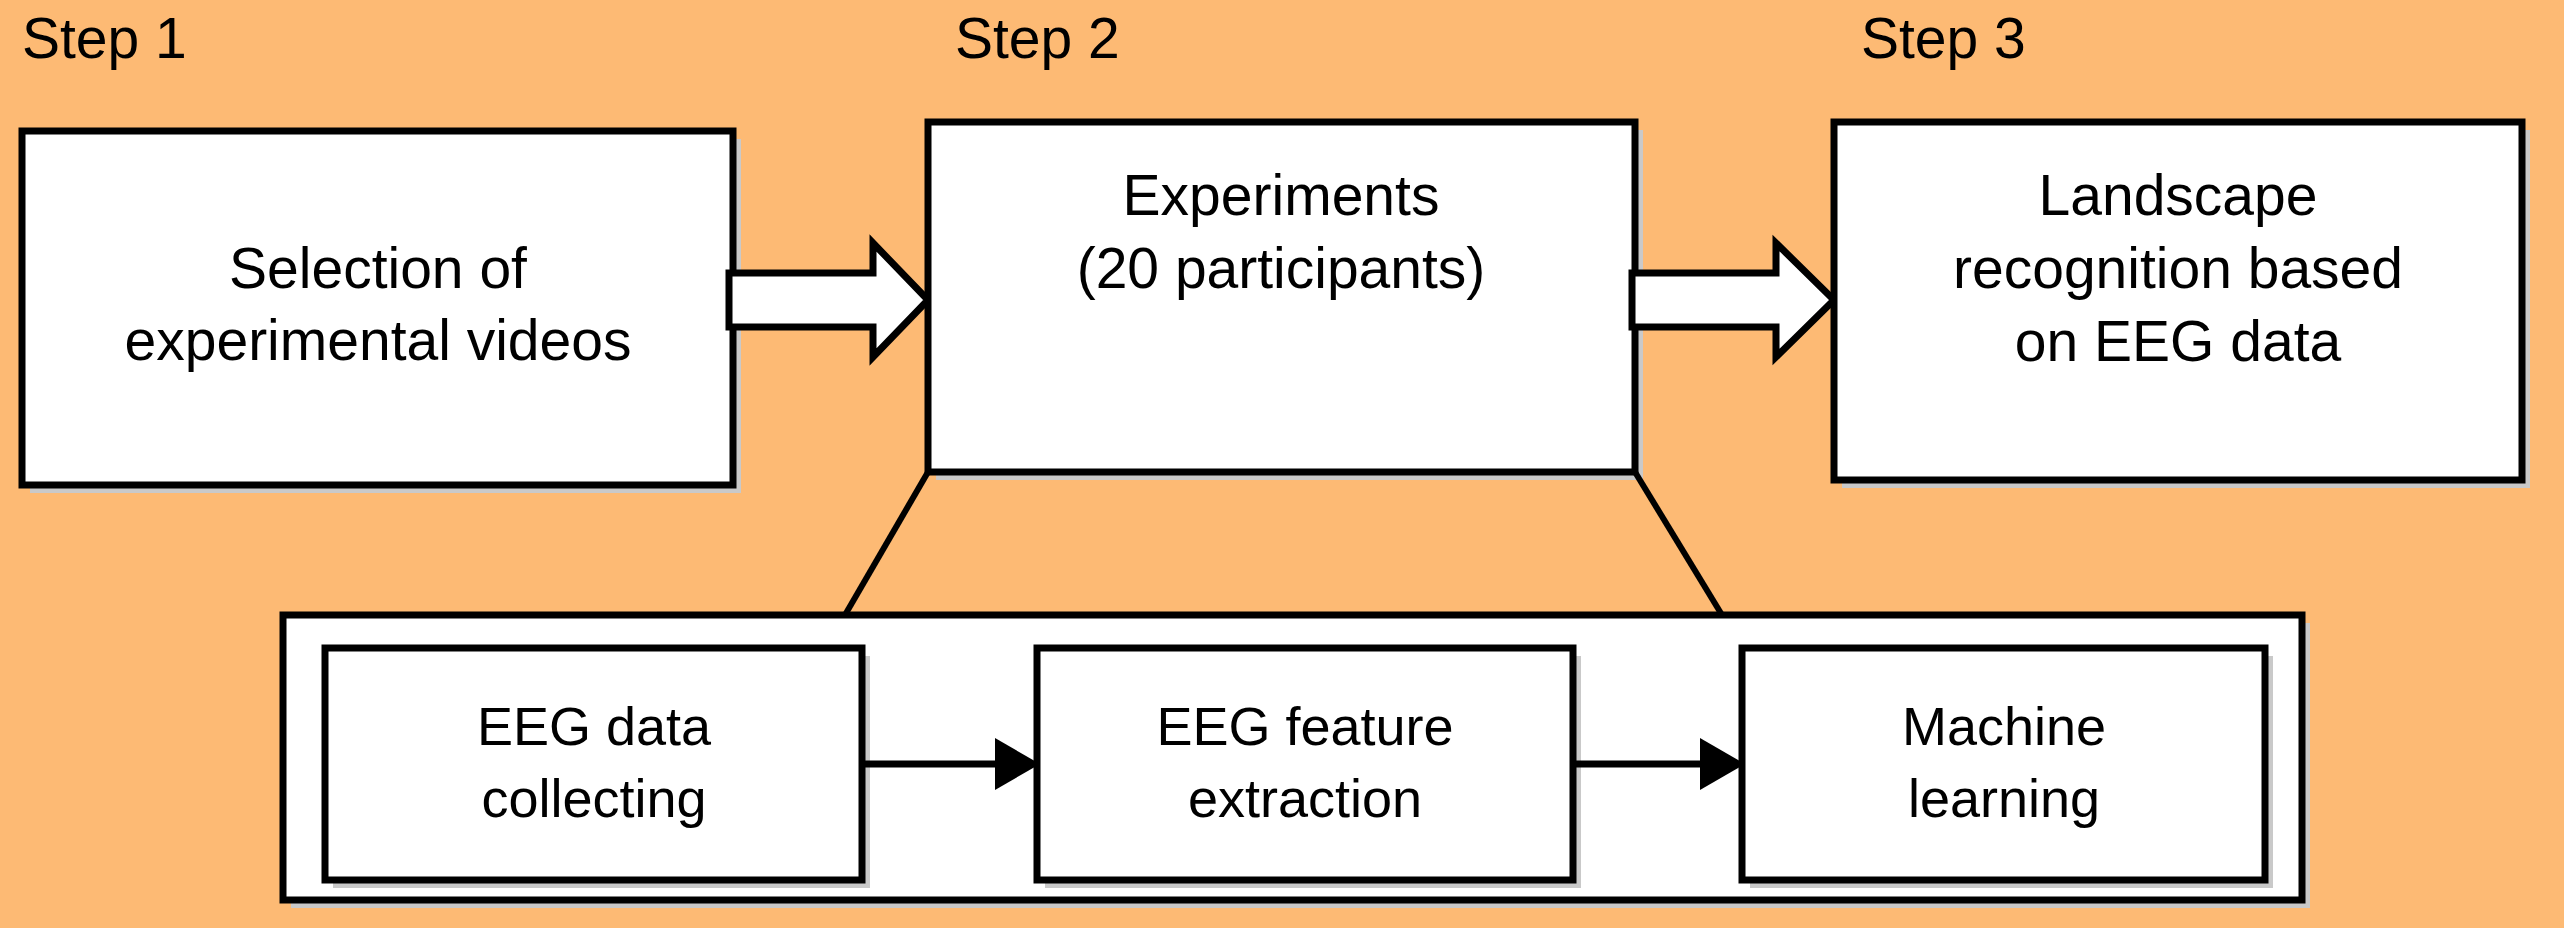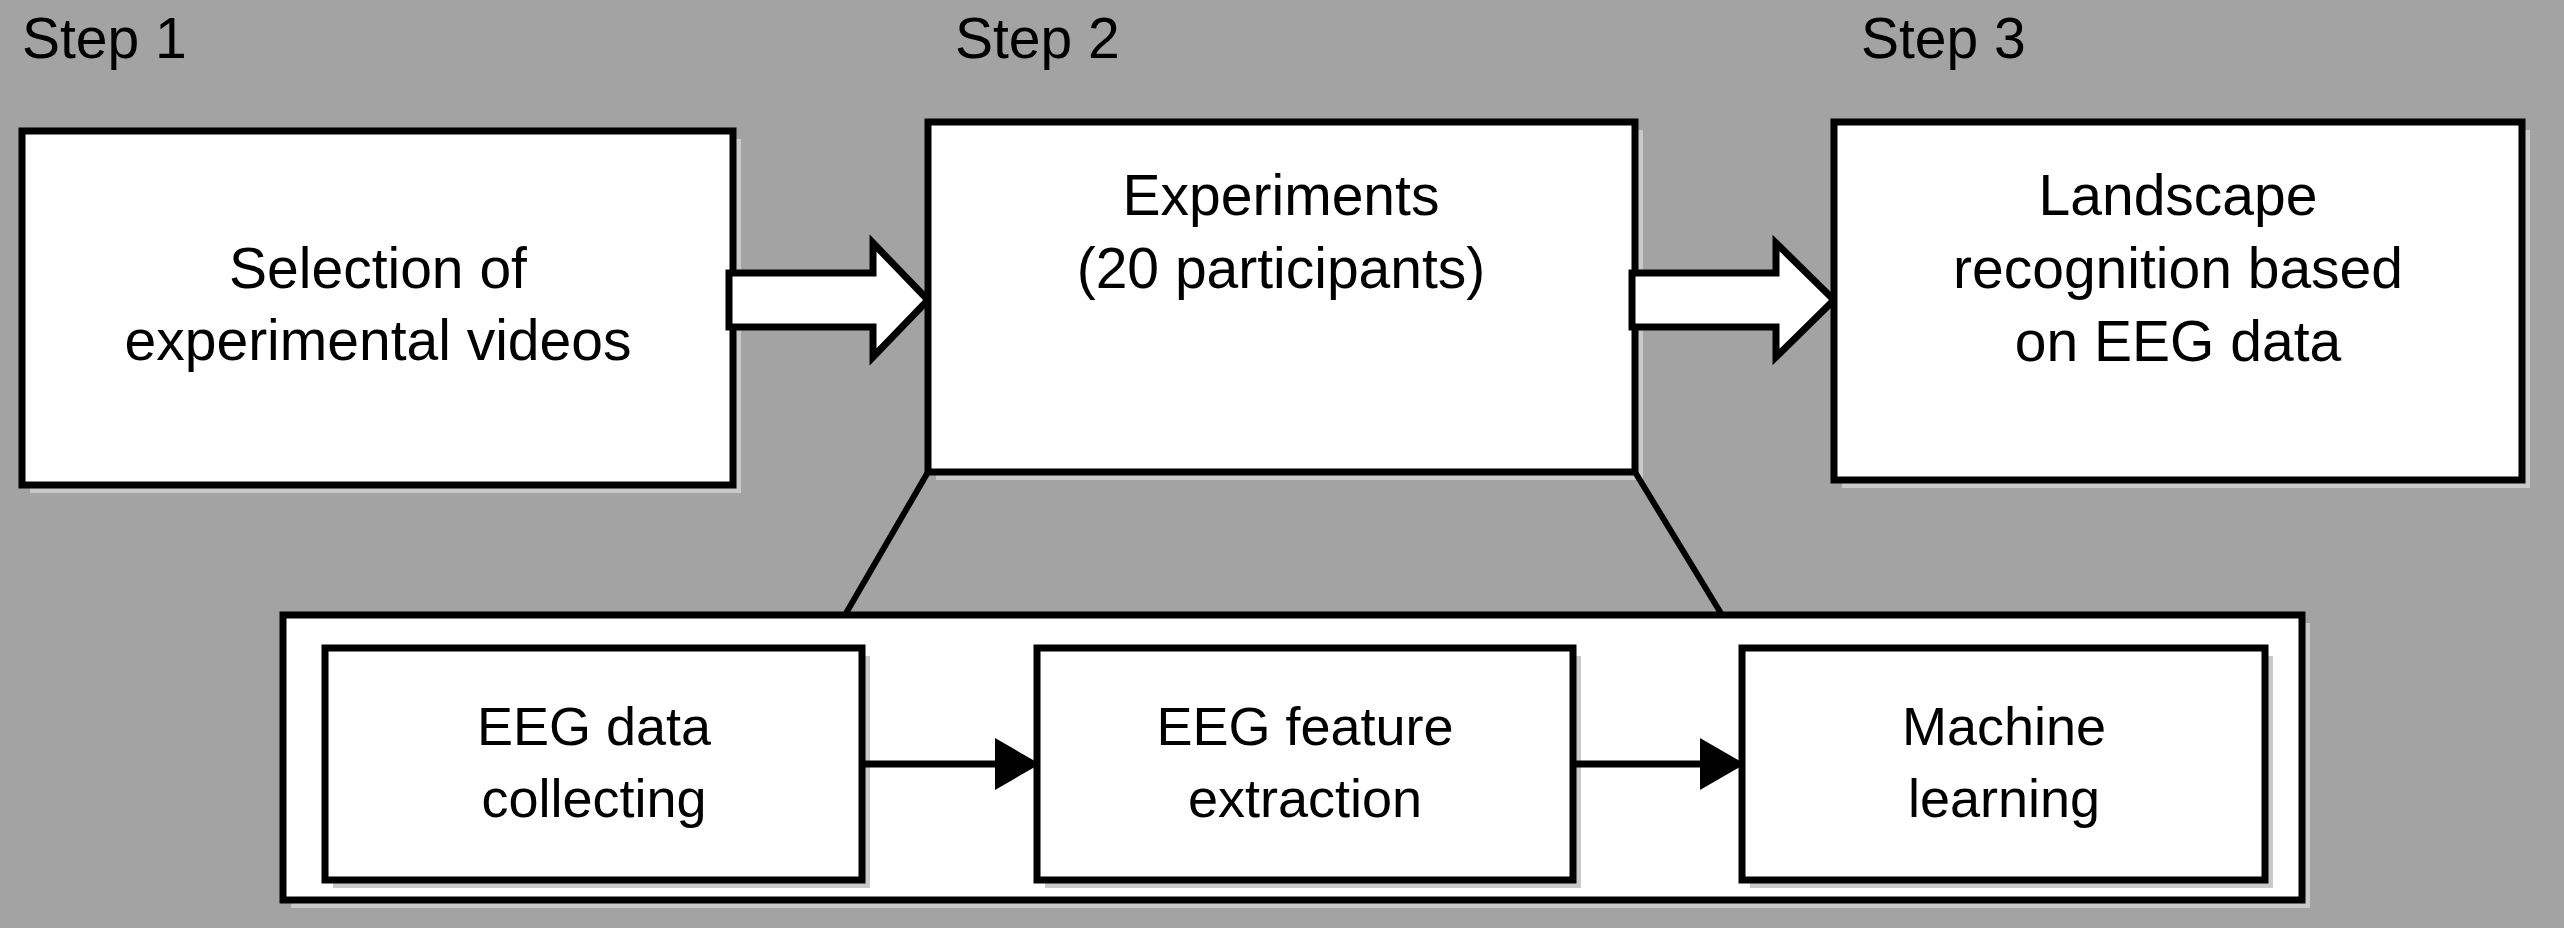--- a/index.html
+++ b/index.html
@@ -8,21 +8,21 @@
     padding: 0;
     background: #ffffff;
   }
   body {
     font-family: "Liberation Sans", sans-serif;
   }
   #diagram-root {
     position: relative;
     width: 2564px;
     height: 928px;
-    background: #a3a3a3;
+    background: #fdba74;
     overflow: hidden;
   }
   svg.diagram-canvas {
     position: absolute;
     left: 0;
     top: 0;
     width: 2564px;
     height: 928px;
     display: block;
   }

